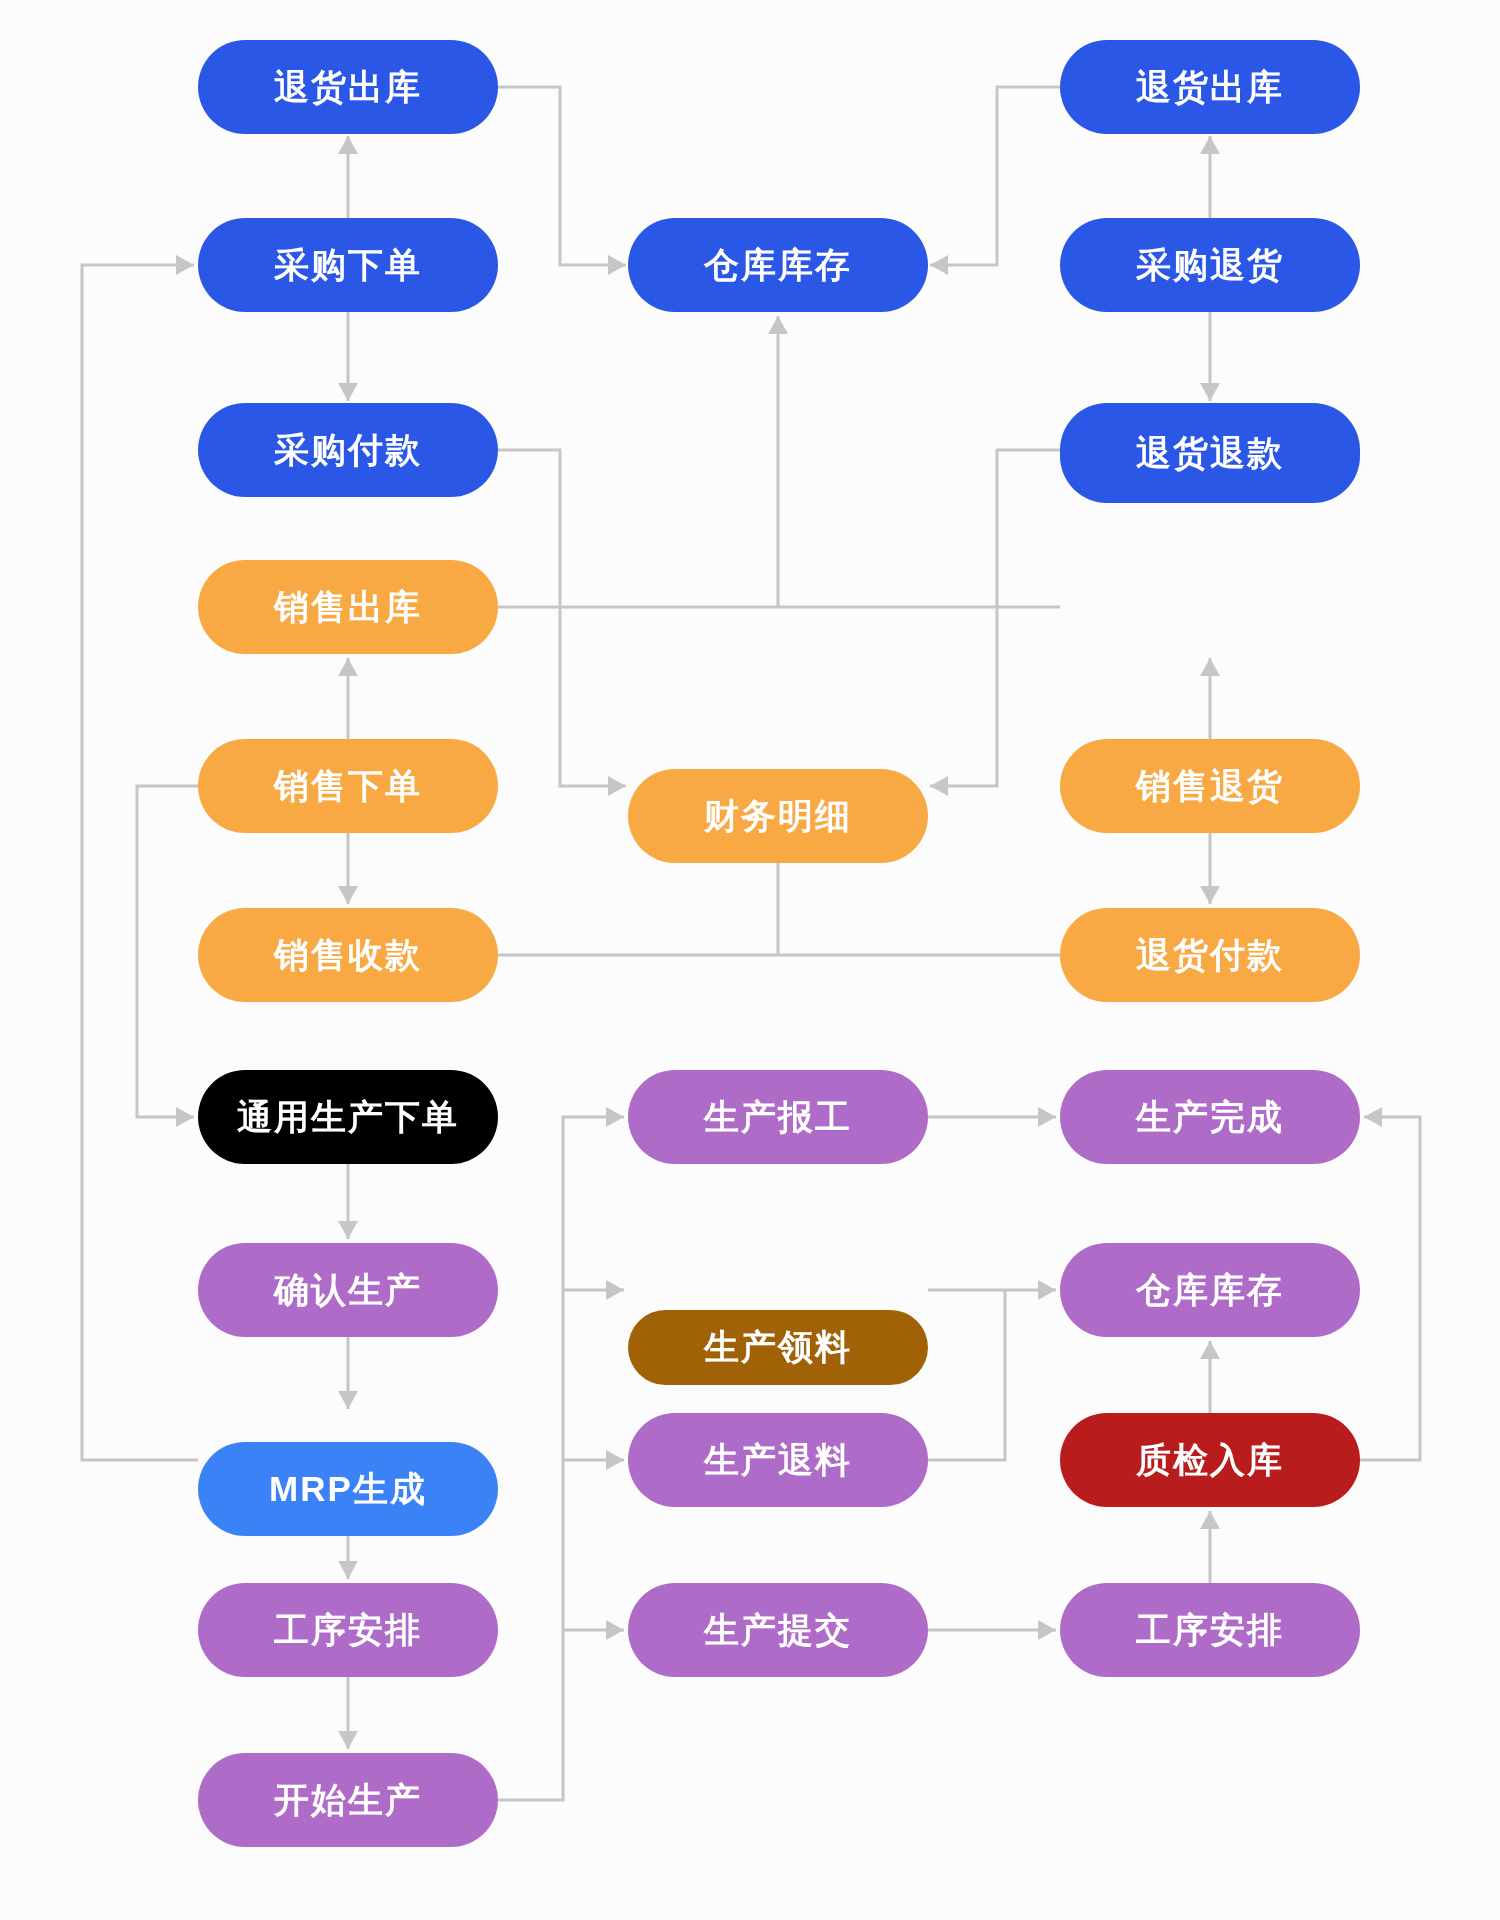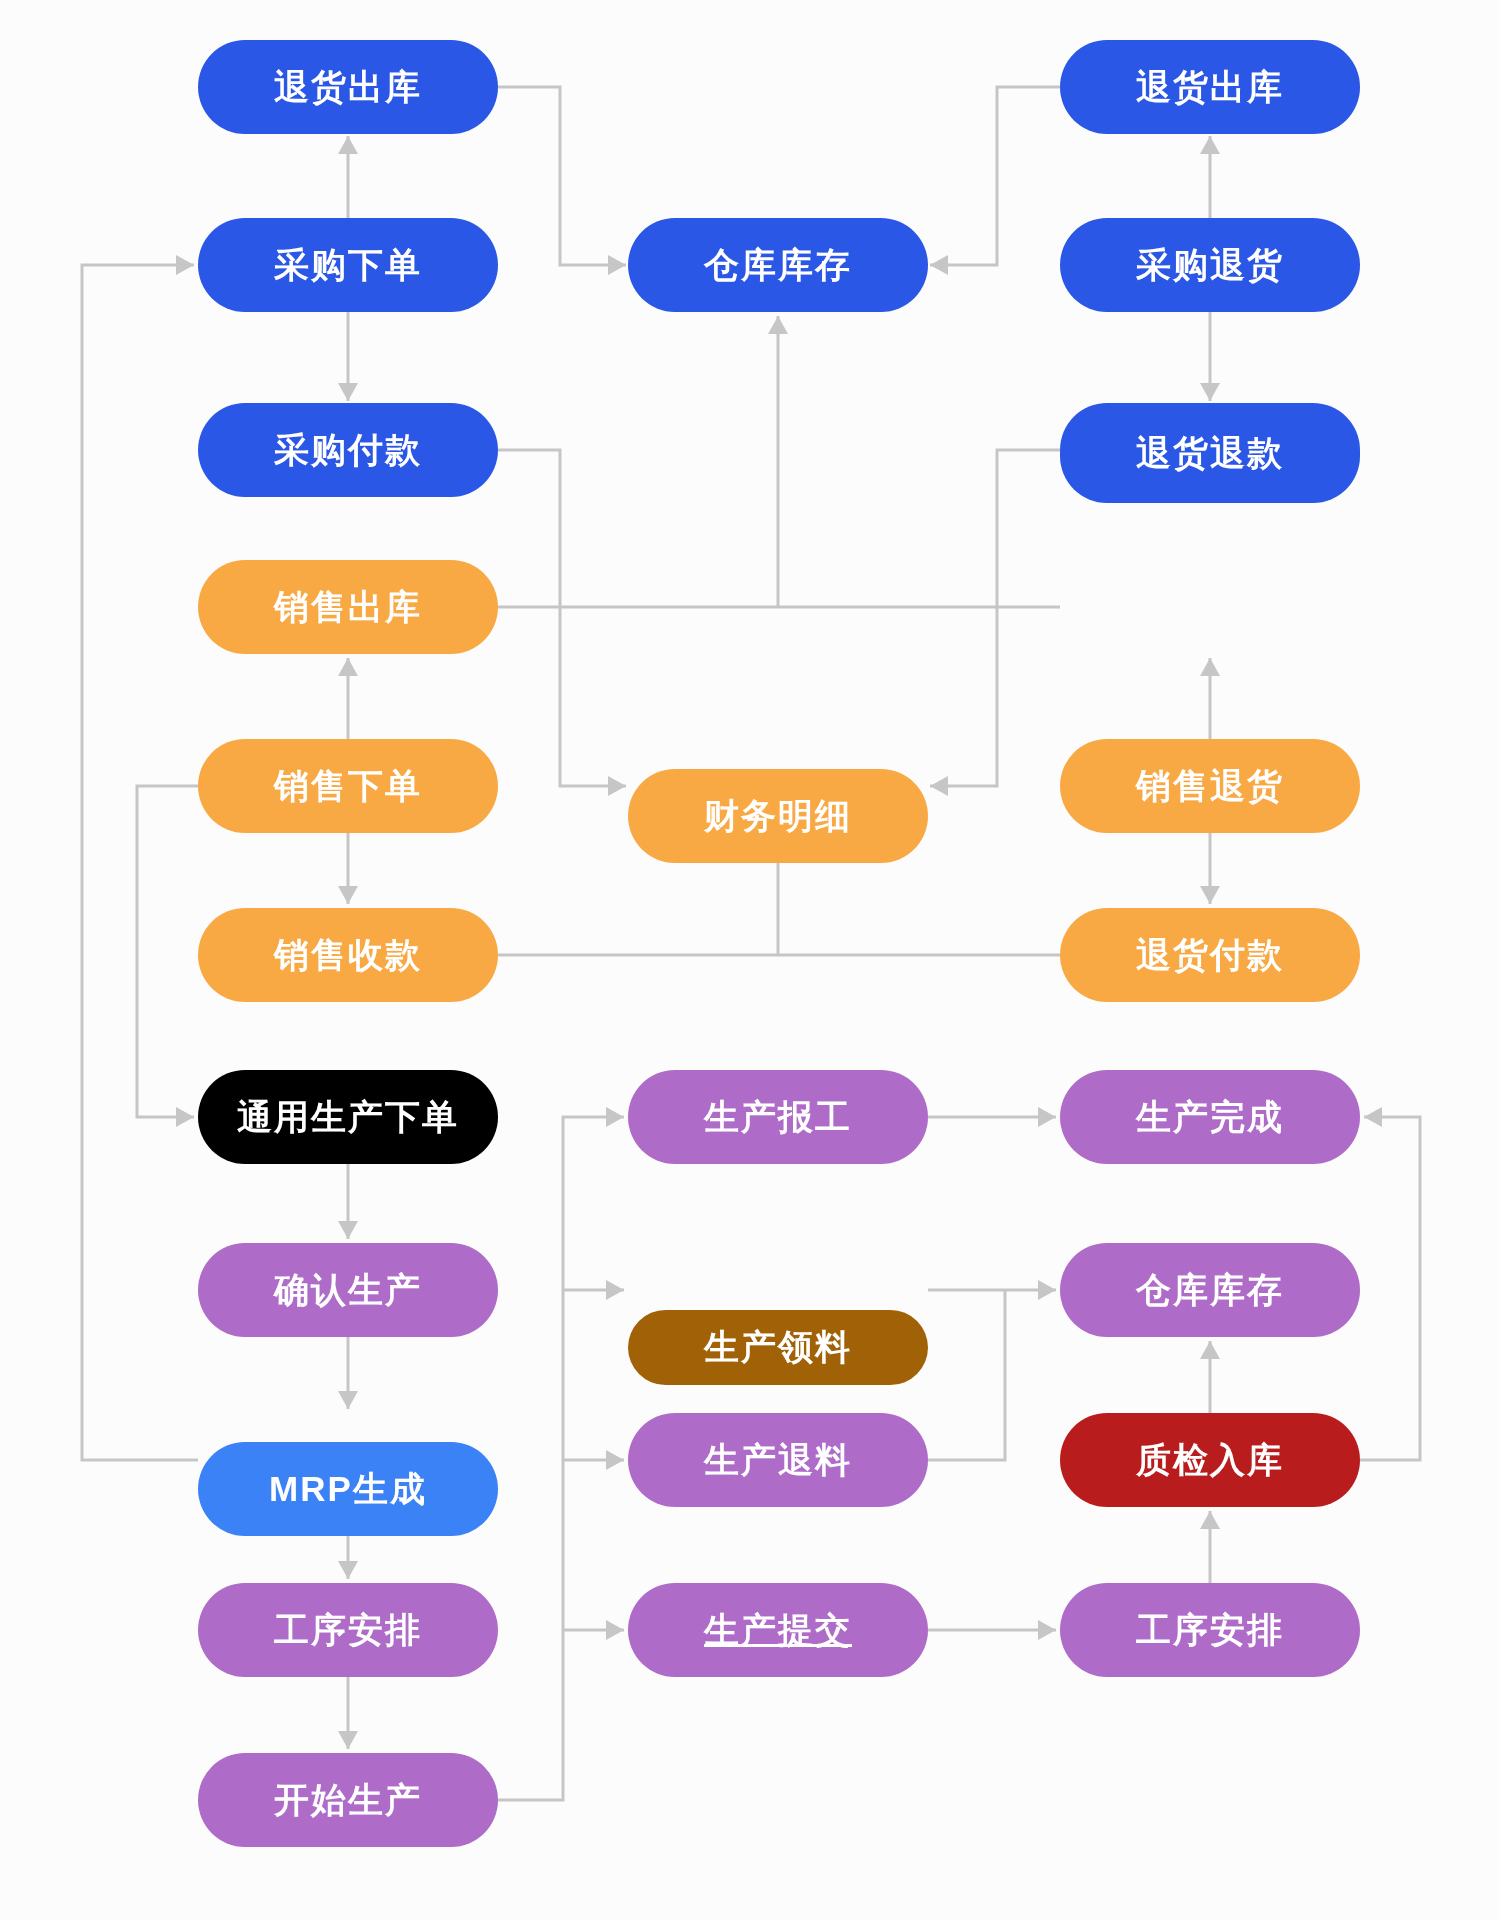--- a/index.html
+++ b/index.html
@@ -115,18 +115,18 @@
     <div class="node" style="left: 1060px; top: 739px; width: 300px; height: 94px; border-radius: 47px; background: rgb(248, 169, 68);">销售退货</div>
     <div class="node" style="left: 1060px; top: 908px; width: 300px; height: 94px; border-radius: 47px; background: rgb(248, 169, 68);">退货付款</div>
     <div class="node" style="left: 198px; top: 1070px; width: 300px; height: 94px; border-radius: 47px; background: #000000;">通用生产下单</div>
     <div class="node" style="left: 198px; top: 1243px; width: 300px; height: 94px; border-radius: 47px; background: rgb(174, 107, 200);">确认生产</div>
     <div class="node" style="left: 198px; top: 1413px; width: 300px; height: 94px; border-radius: 47px; background: #3b82f6; margin-top: 29px;">MRP生成</div>
     <div class="node" style="left: 198px; top: 1583px; width: 300px; height: 94px; border-radius: 47px; background: rgb(174, 107, 200);">工序安排</div>
     <div class="node" style="left: 198px; top: 1753px; width: 300px; height: 94px; border-radius: 47px; background: rgb(174, 107, 200);">开始生产</div>
     <div class="node" style="left: 628px; top: 1070px; width: 300px; height: 94px; border-radius: 47px; background: rgb(174, 107, 200);">生产报工</div>
     <div class="node" style="left: 628px; top: 1310px; width: 300px; height: 75px; border-radius: 47px; background: #a16207;">生产领料</div>
     <div class="node" style="left: 628px; top: 1413px; width: 300px; height: 94px; border-radius: 47px; background: rgb(174, 107, 200);">生产退料</div>
-    <div class="node" style="left: 628px; top: 1583px; width: 300px; height: 94px; border-radius: 47px; background: rgb(174, 107, 200); text-decoration: underline;">生产提交</div>
+    <div class="node" style="left: 628px; top: 1583px; width: 300px; height: 94px; border-radius: 47px; background: rgb(174, 107, 200);">生产提交</div>
     <div class="node" style="left: 1060px; top: 1070px; width: 300px; height: 94px; border-radius: 47px; background: rgb(174, 107, 200);">生产完成</div>
     <div class="node" style="left: 1060px; top: 1243px; width: 300px; height: 94px; border-radius: 47px; background: rgb(174, 107, 200);">仓库库存</div>
     <div class="node" style="left: 1060px; top: 1413px; width: 300px; height: 94px; border-radius: 47px; background: #b91c1c;">质检入库</div>
     <div class="node" style="left: 1060px; top: 1583px; width: 300px; height: 94px; border-radius: 47px; background: rgb(174, 107, 200);">工序安排</div>
   </div>
 
 </body></html>

